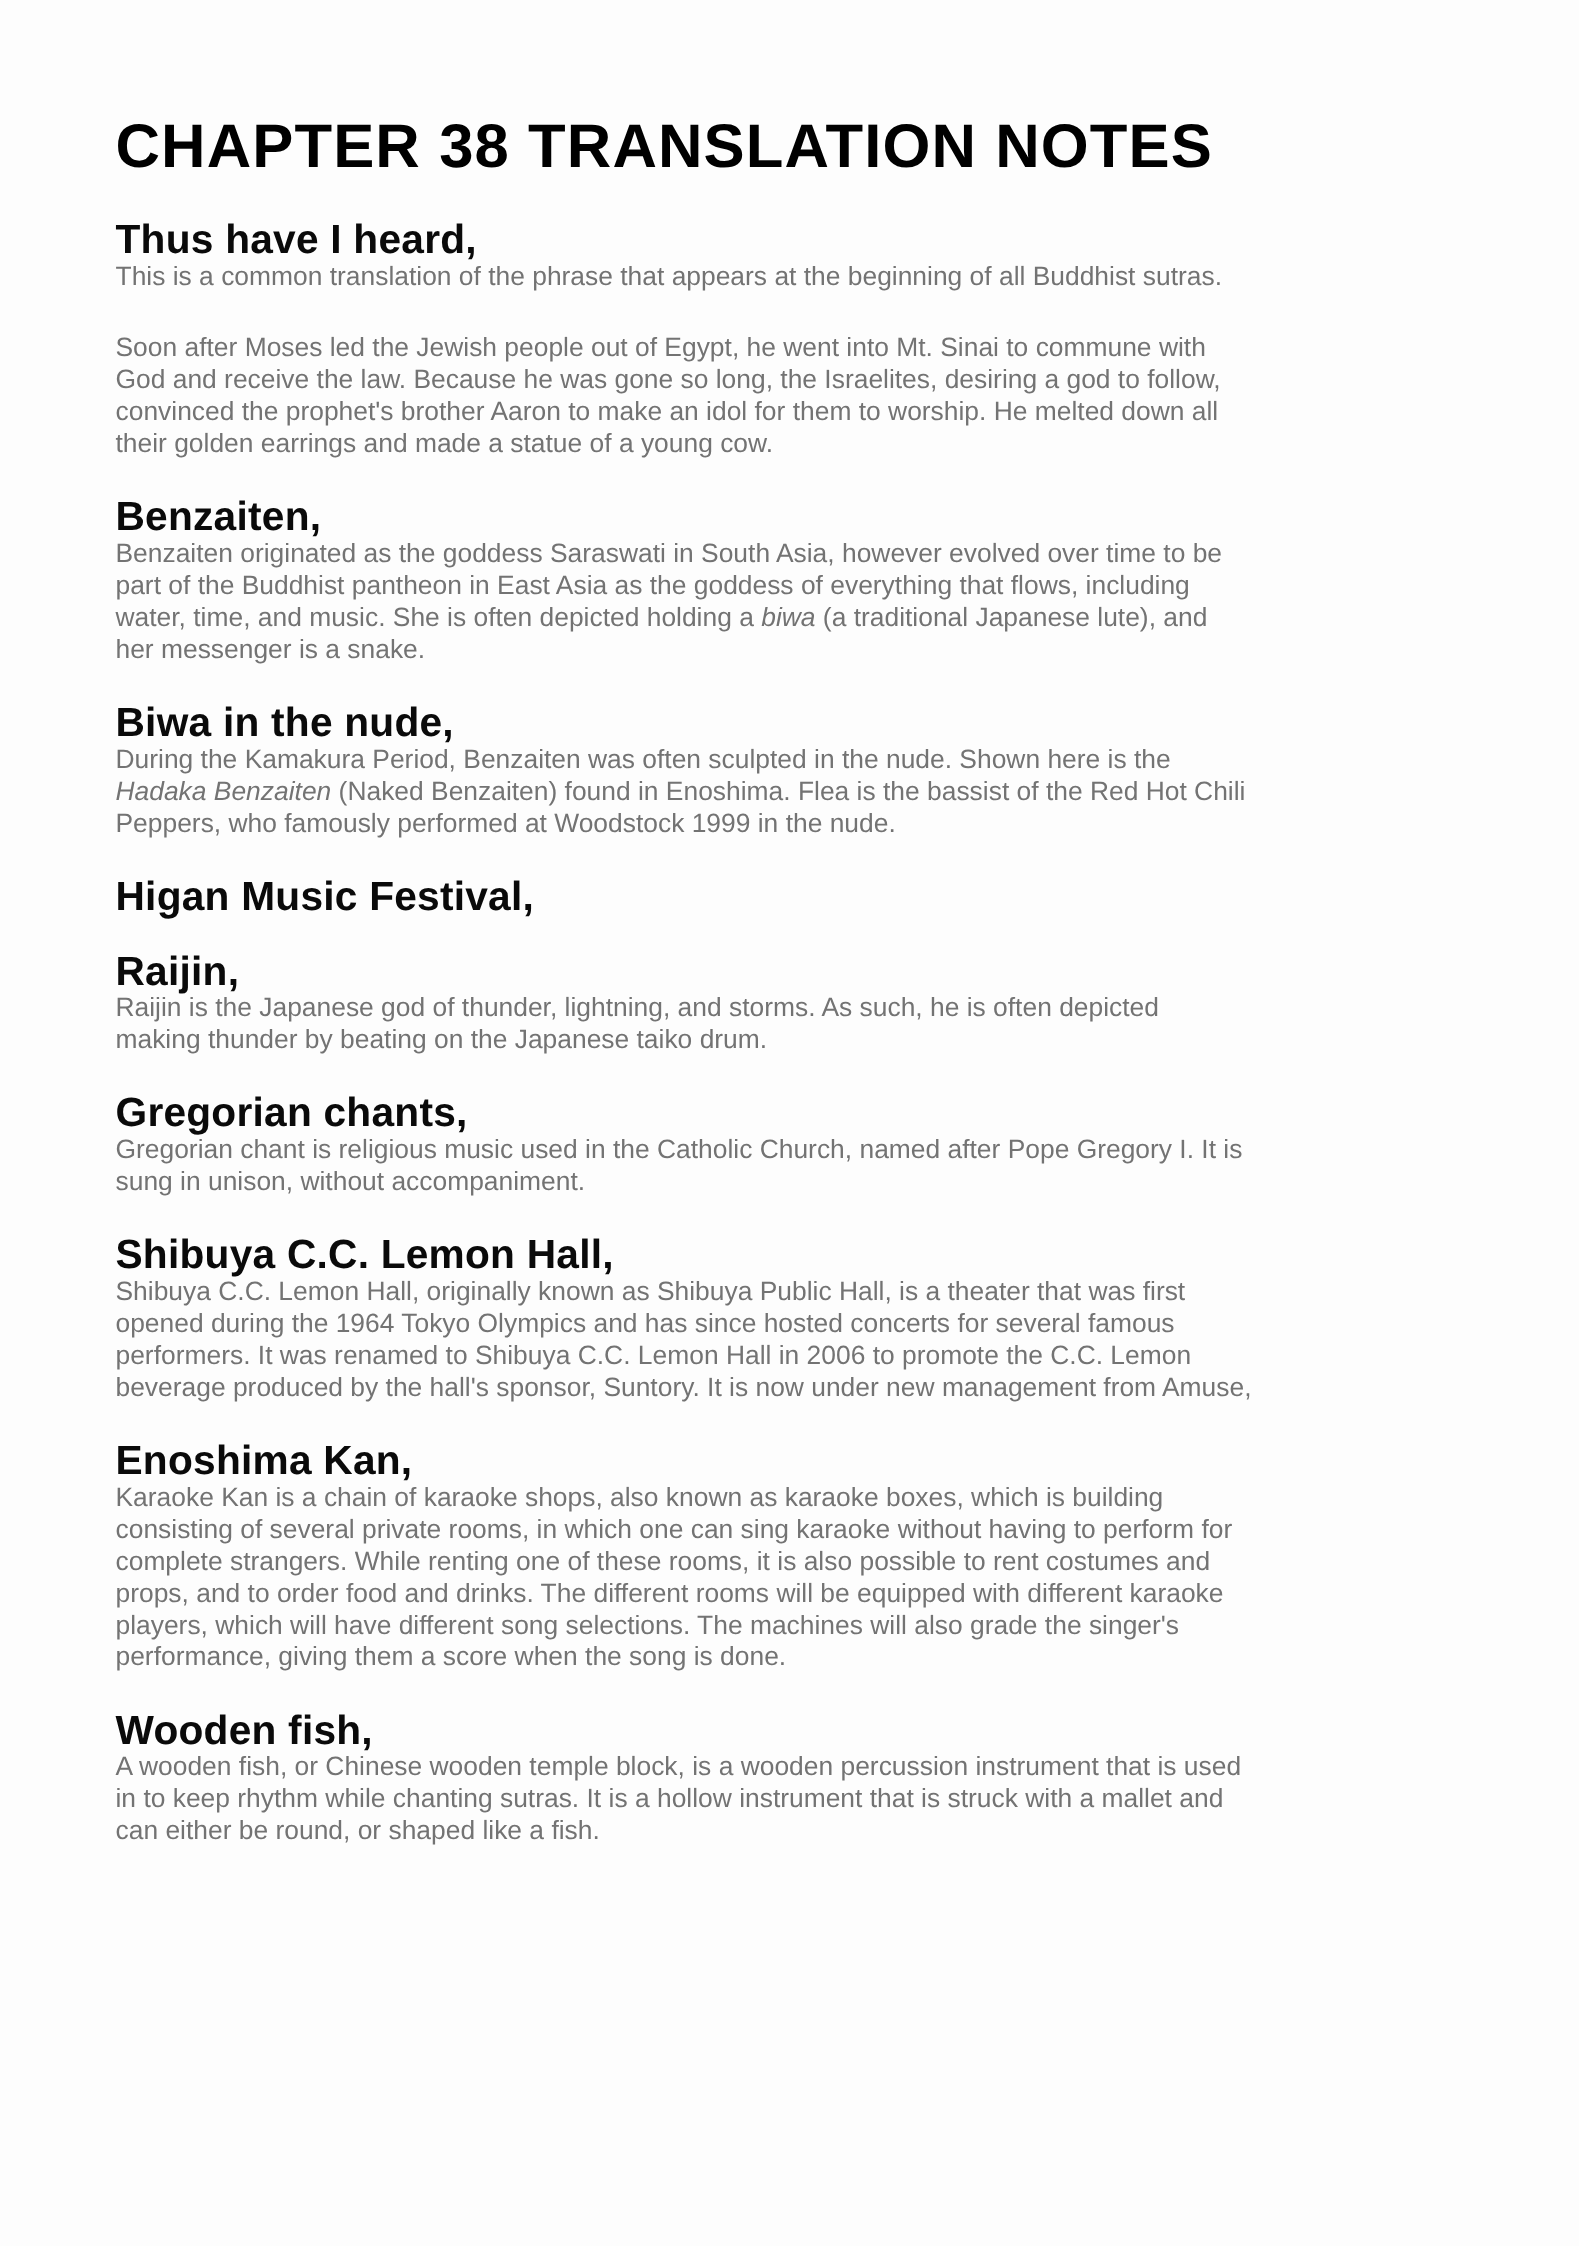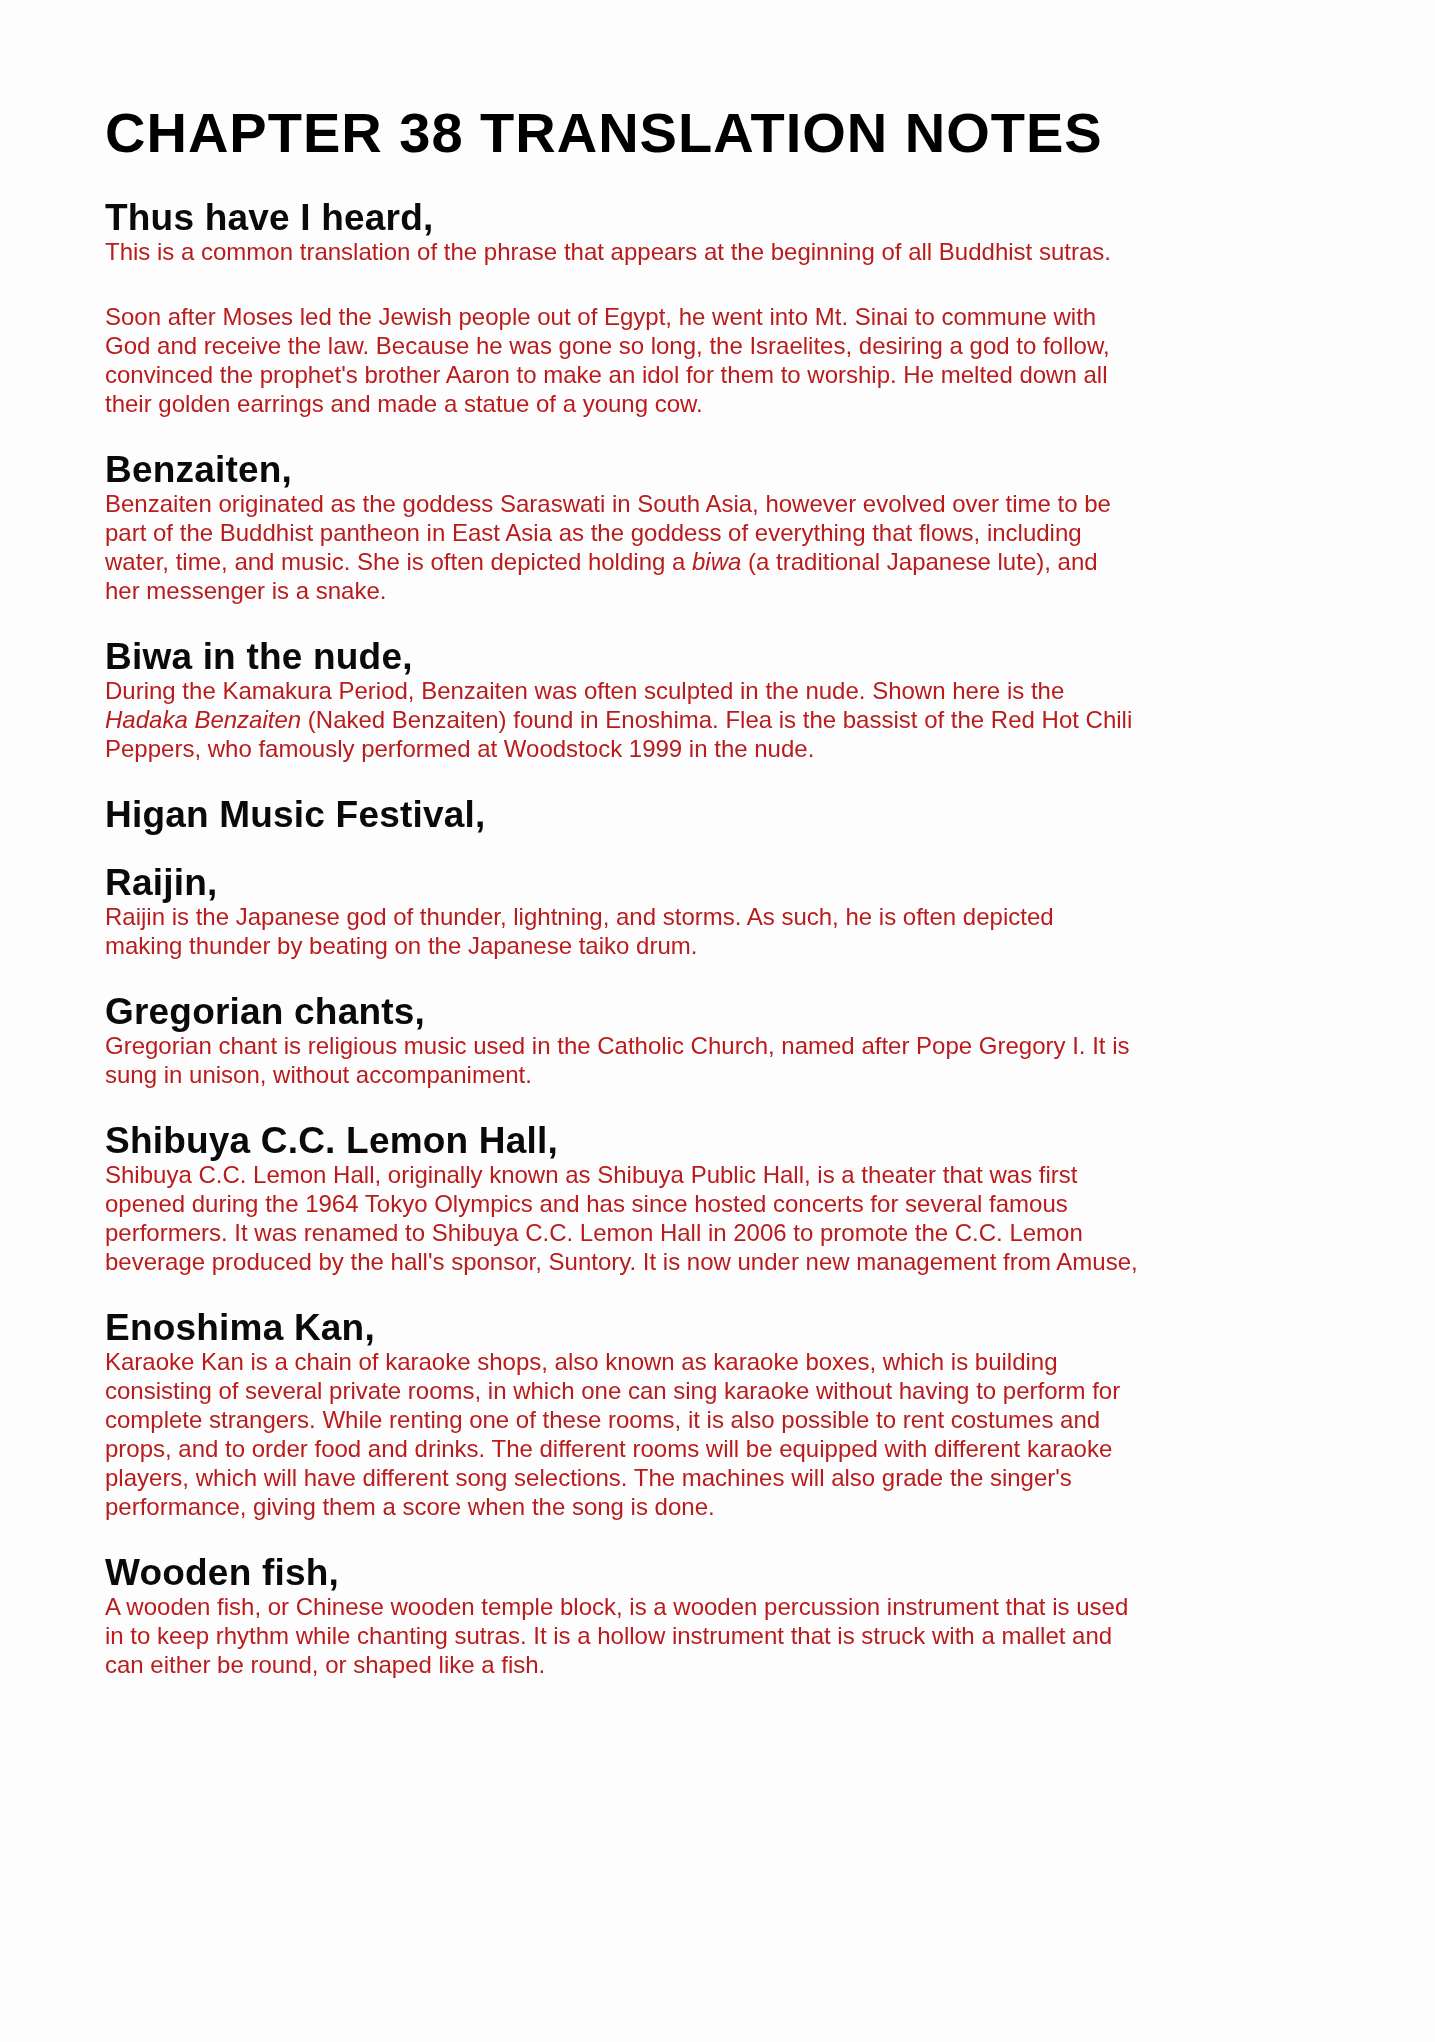--- a/index.html
+++ b/index.html
@@ -36,21 +36,21 @@
     margin: 0 0 3px 0;
     font-size: 37px;
     line-height: 32px;
     font-weight: bold;
     letter-spacing: 0.2px;
     color: #0a0a0a;
   }
   .note-paragraph {
     font-size: 24px;
     line-height: 29px;
-    color: #b91c1c;
+    color: #737373;
   }
   .note-line {
     white-space: nowrap;
   }
   .note-line em {
   }
 </style>
 </head>
 <body>
 

